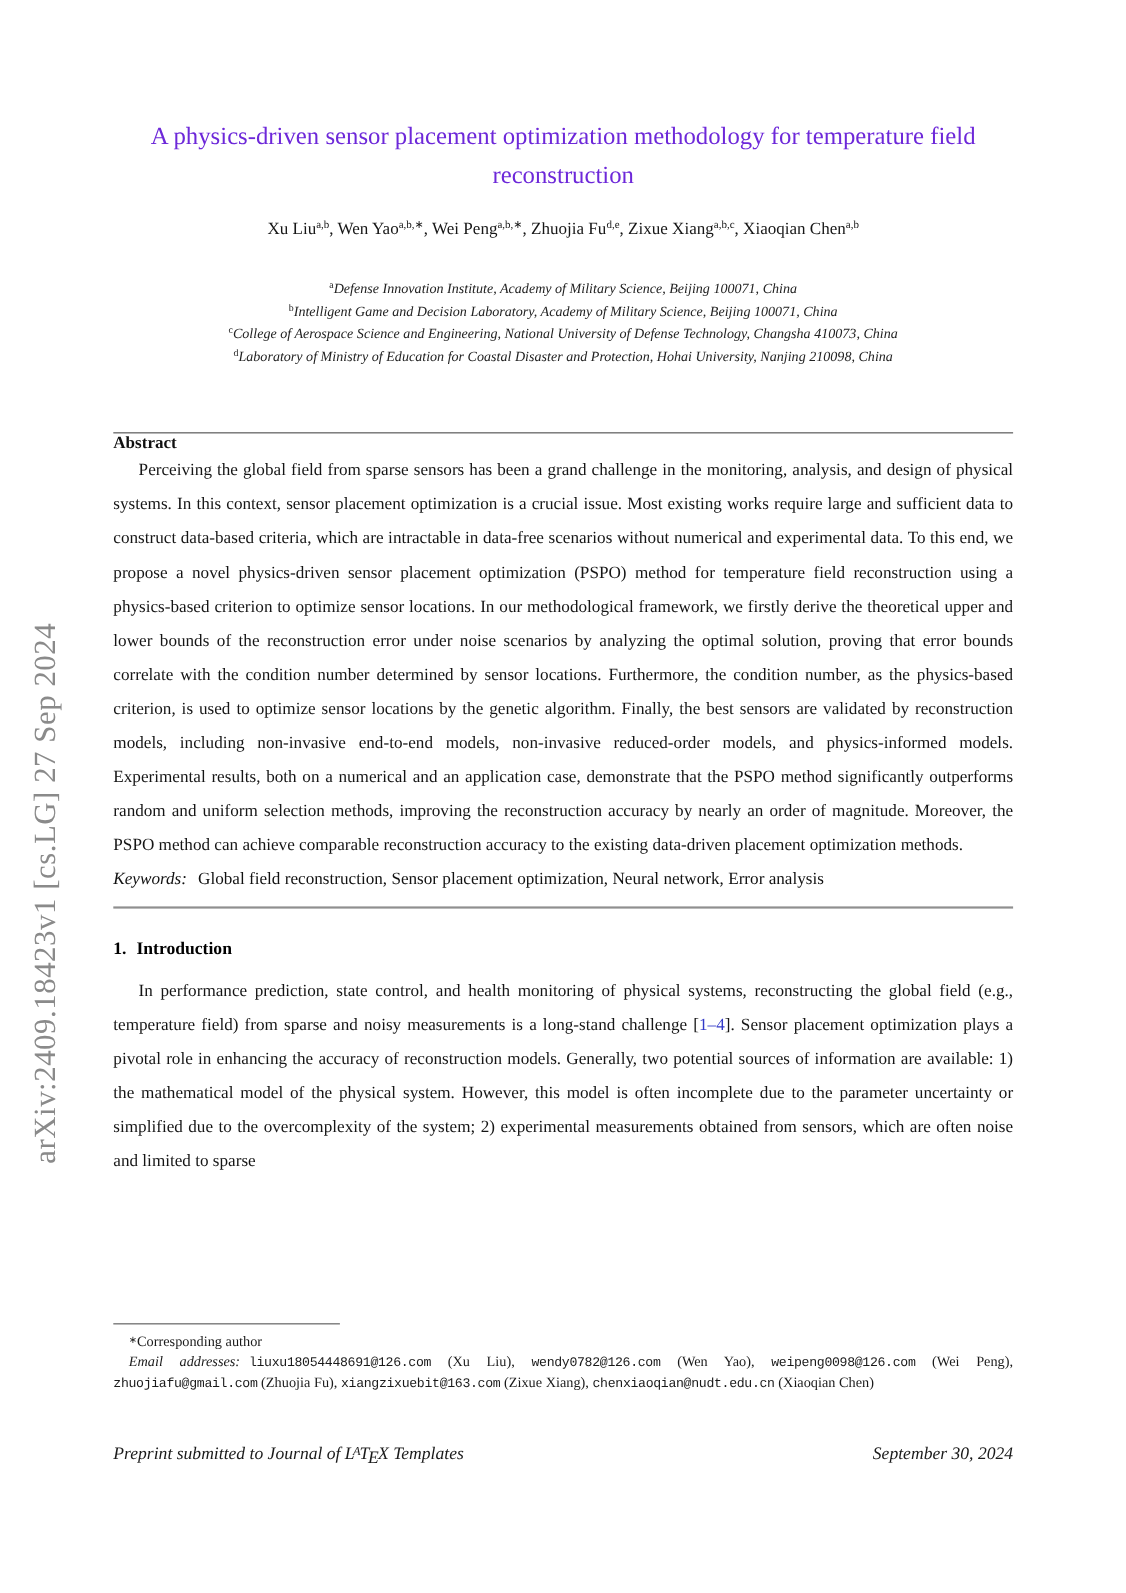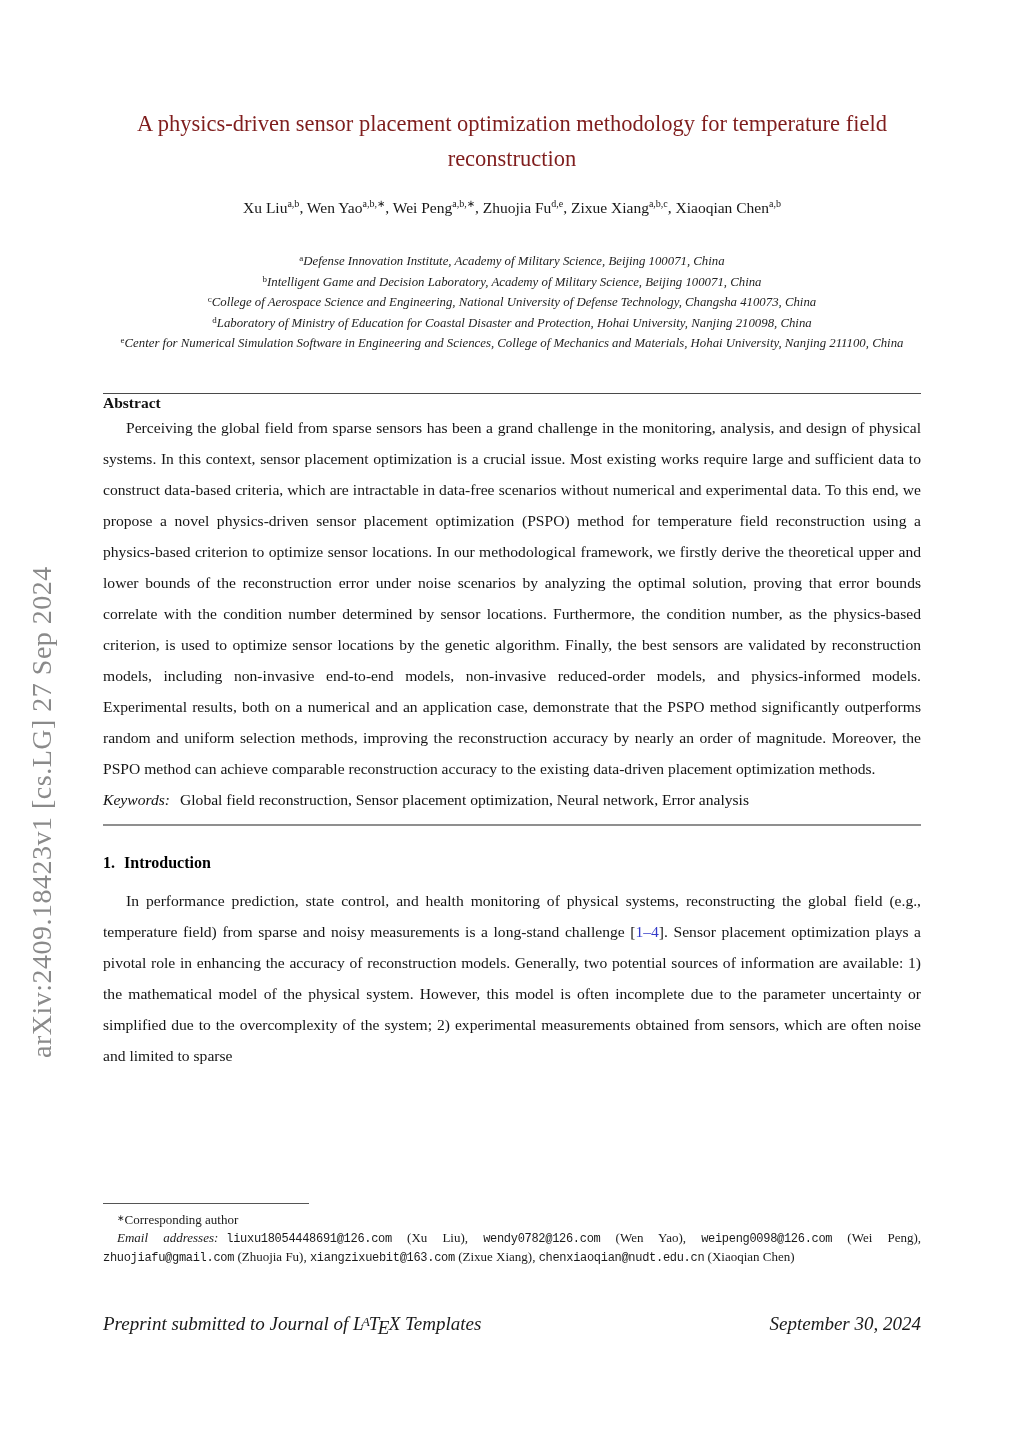--- a/index.html
+++ b/index.html
@@ -20,21 +20,21 @@
     transform: rotate(-90deg);
     transform-origin: 0 0;
     white-space: nowrap;
     font-size: 28px;
     color: #8a8a8a;
     letter-spacing: 0.5px;
   }
 
   
   .header { position: absolute; left: 103px; top: 106px; width: 818px; text-align: center; }
-  .title { font-size: 22.5px; line-height: 35px; font-weight: normal; color: #7f1d1d; }
+  .title { font-size: 22.5px; line-height: 35px; font-weight: normal; color: #6d28d9; }
   .authors { margin-top: 22px; font-size: 15.5px; color: #161616; }
   .authors sup { font-size: 10px; vertical-align: 6px; margin-top: 48px; }
   .affiliations { margin-top: 33px; font-style: italic; font-size: 12.8px; line-height: 17.5px; color: #222; }
   .affiliations sup { font-style: normal; font-size: 9px; vertical-align: 4px; }
 
   
   .main { position: absolute; left: 103px; top: 393px; width: 818px; }
   .rule-top { border: none; border-top: 1.2px solid #4a4a4a; height: 0; }
   .abstract-heading { font-size: 15.5px; font-weight: bold; }
   .par {
@@ -57,21 +57,21 @@
   .fn-corresponding { text-indent: 14px; }
   .fn-corresponding sup { font-size: 9px; vertical-align: 3px; }
   .fn-emails { text-indent: 14px; text-align: justify; }
   .fn-email-label { font-style: italic; margin-right: 8px; }
   .mono { font-family: "Liberation Mono", monospace; font-size: 12px; letter-spacing: -0.3px; }
 
   
   .footer {
     position: absolute; left: 103px; top: 1313px; width: 818px;
     display: flex; justify-content: space-between;
-    font-style: italic; font-size: 19px; color: #1a1a1a;
+    font-style: italic; font-size: 16px; color: #1a1a1a;
   }
   .latex-a { font-size: 70%; vertical-align: 0.28em; margin-left: -0.14em; margin-right: -0.08em; }
   .latex-e { vertical-align: -0.22em; margin-left: -0.08em; margin-right: -0.04em; }
 </style>
 </head>
 <body>
 
 <div class="page">
 
   <div class="arxiv-sidebar">arXiv:2409.18423v1  [cs.LG]  27 Sep 2024</div>
@@ -81,21 +81,20 @@
 
     <div class="authors">
       <span><span>Xu Liu</span><sup>a,b</sup><span>, </span></span><span><span>Wen Yao</span><sup>a,b,∗</sup><span>, </span></span><span><span>Wei Peng</span><sup>a,b,∗</sup><span>, </span></span><span><span>Zhuojia Fu</span><sup>d,e</sup><span>, </span></span><span><span>Zixue Xiang</span><sup>a,b,c</sup><span>, </span></span><span><span>Xiaoqian Chen</span><sup>a,b</sup><span></span></span>
     </div>
 
     <div class="affiliations">
       <div><sup>a</sup><span>Defense Innovation Institute, Academy of Military Science, Beijing 100071, China</span></div>
       <div><sup>b</sup><span>Intelligent Game and Decision Laboratory, Academy of Military Science, Beijing 100071, China</span></div>
       <div><sup>c</sup><span>College of Aerospace Science and Engineering, National University of Defense Technology, Changsha 410073, China</span></div>
       <div><sup>d</sup><span>Laboratory of Ministry of Education for Coastal Disaster and Protection, Hohai University, Nanjing 210098, China</span></div>
-      <div><sup>e</sup><span>Center for Numerical Simulation Software in Engineering and Sciences, College of Mechanics and Materials, Hohai University, Nanjing 211100, China</span></div>
     </div>
   </div>
 
   <div class="main">
     <hr class="rule-top">
     <div class="abstract-heading">Abstract</div>
     <p class="par abstract-body">Perceiving the global field from sparse sensors has been a grand challenge in the monitoring, analysis, and design of physical systems. In this context, sensor placement optimization is a crucial issue. Most existing works require large and sufficient data to construct data-based criteria, which are intractable in data-free scenarios without numerical and experimental data. To this end, we propose a novel physics-driven sensor placement optimization (PSPO) method for temperature field reconstruction using a physics-based criterion to optimize sensor locations. In our methodological framework, we firstly derive the theoretical upper and lower bounds of the reconstruction error under noise scenarios by analyzing the optimal solution, proving that error bounds correlate with the condition number determined by sensor locations. Furthermore, the condition number, as the physics-based criterion, is used to optimize sensor locations by the genetic algorithm. Finally, the best sensors are validated by reconstruction models, including non-invasive end-to-end models, non-invasive reduced-order models, and physics-informed models. Experimental results, both on a numerical and an application case, demonstrate that the PSPO method significantly outperforms random and uniform selection methods, improving the reconstruction accuracy by nearly an order of magnitude. Moreover, the PSPO method can achieve comparable reconstruction accuracy to the existing data-driven placement optimization methods.</p>
     <p class="keywords-line"><span class="keywords-label">Keywords:</span><span>Global field reconstruction, Sensor placement optimization, Neural network, Error analysis</span></p>
     <hr class="rule-bottom">
 

